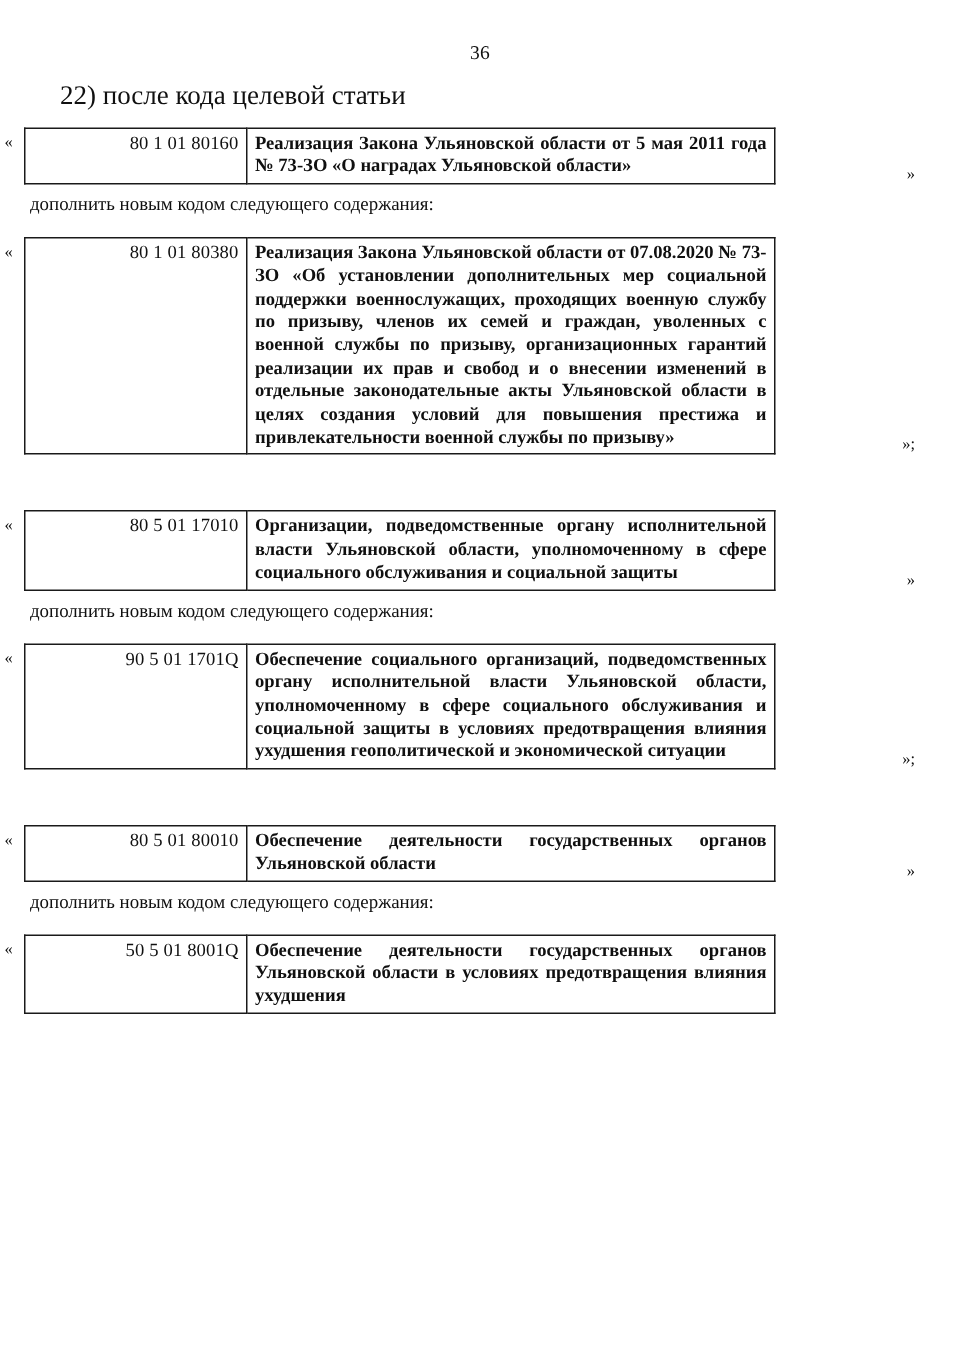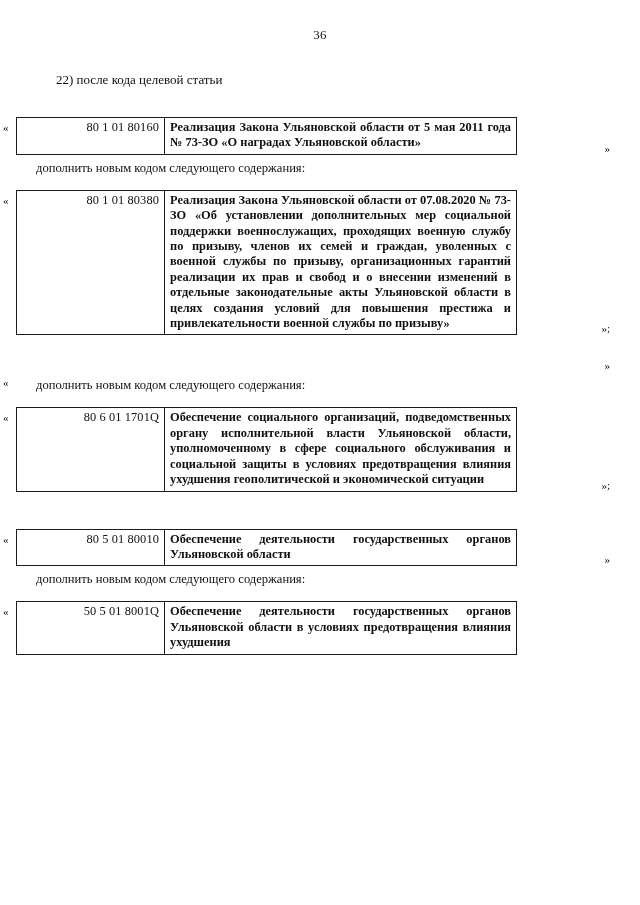--- a/index.html
+++ b/index.html
@@ -26,30 +26,30 @@
     position: absolute;
     top: 27px;
     left: 0;
     width: 640px;
     text-align: center;
     font-size: 13px;
     letter-spacing: 0.2px;
   }
 
   .section-heading {
-    margin: 16px;
+    margin: 0;
     padding: 0 12px 0 40px;
-    font-size: 13px;
+    font-size: 18px;
     line-height: 17px;
     white-space: nowrap;
   }
 
   .note-line {
     margin: 0;
-    padding: 0 0 0 36px;
+    padding: 0 0 0 20px;
     font-size: 12.6px;
     line-height: 17px;
     white-space: nowrap;
   }
 
   
   .quote-block {
     position: relative;
     padding-left: 16px;
     padding-right: 48px;
@@ -160,35 +160,43 @@
 
   <div class="sp-t2h"></div>
 
   <div>
 
 
     <div class="sp-h2t"></div>
 
     <div class="quote-block">
       <span class="guillemet-open">«</span>
+      <table class="code-table">
+        <tbody>
+            <tr>
+          <td class="code-cell">80 5 01 17010</td>
+          <td class="desc-cell">Организации, подведомственные органу исполнительной власти Ульяновской области, уполномоченному в сфере социального обслуживания и социальной защиты</td>
+        </tr>
+      </tbody>
+        </table>
       <span class="guillemet-close">»</span>
     </div>
 
     <div class="sp-t2n"></div>
 
     <div class="note-line">дополнить новым кодом следующего содержания:</div>
 
     <div class="sp-n2t"></div>
 
     <div class="quote-block">
       <span class="guillemet-open">«</span>
       <table class="code-table">
         <tbody>
             <tr>
-          <td class="code-cell">80 6 01 1701Q</td>
+          <td class="code-cell">90 5 01 1701Q</td>
           <td class="desc-cell">Обеспечение социального организаций, подведомственных органу исполнительной власти Ульяновской области, уполномоченному в сфере социального обслуживания и социальной защиты в условиях предотвращения влияния ухудшения геополитической и экономической ситуации</td>
         </tr>
       </tbody>
         </table>
       <span class="guillemet-close">»;</span>
     </div>
 
   </div>
 
   <div class="sp-t2h"></div>

